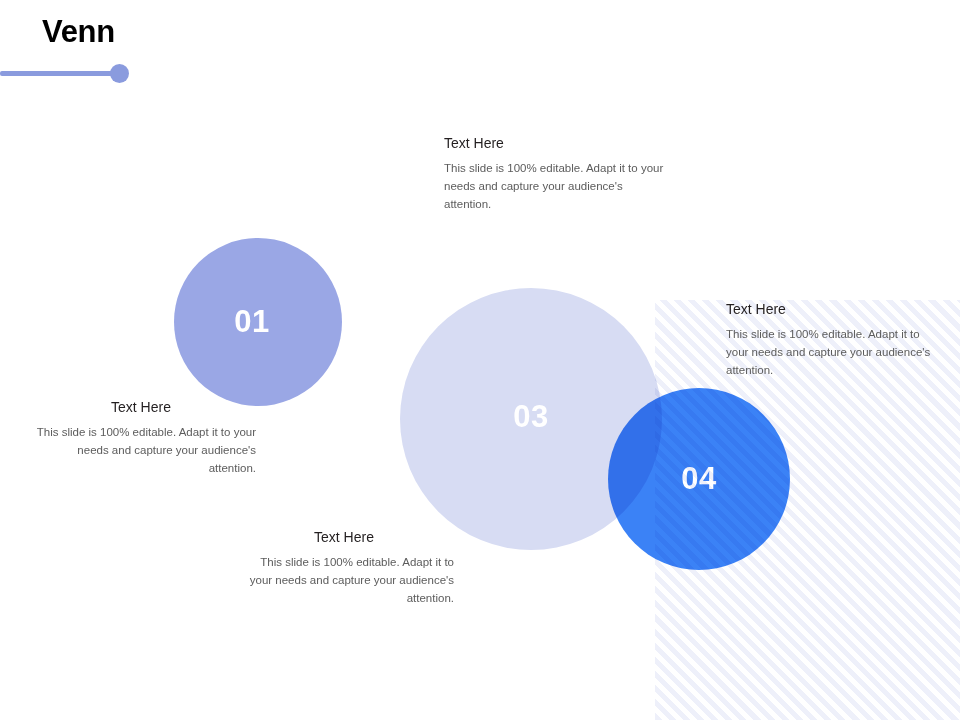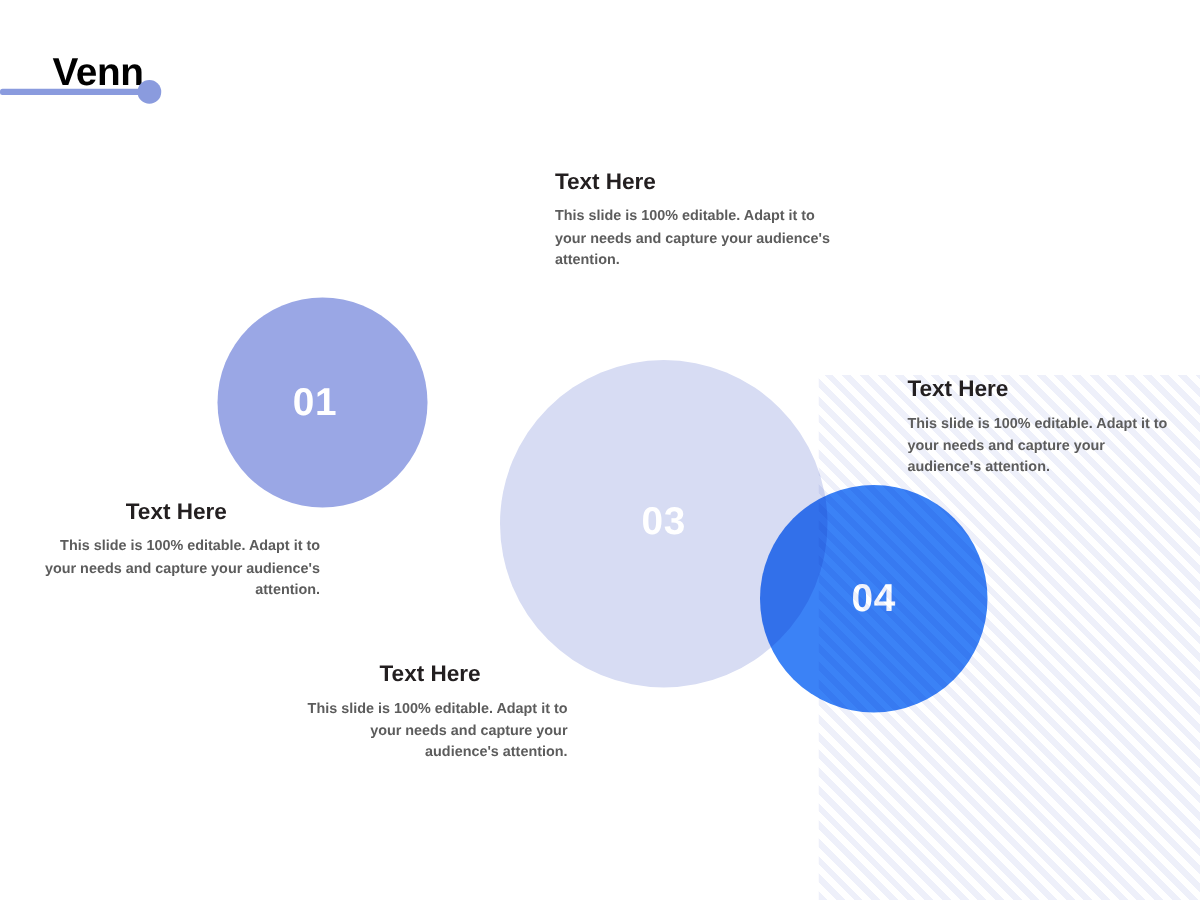--- a/index.html
+++ b/index.html
@@ -26,21 +26,21 @@
     background-image:repeating-linear-gradient(
         45deg,
         #eef0fa 0px, #eef0fa 5px,
         #ffffff 5px, #ffffff 10px);
     pointer-events:none;
   }
 
   
   .title {
     position:absolute;
-    left:42px; top:42px;
+    left:42px; top:16px;
     font-size:31px;
     font-weight:bold;
     color:#000000;
     letter-spacing:-0.3px;
     line-height:1;
   }
   .accent-bar {
     position:absolute;
     left:0px; top:71px;
     width:120px; height:5px;
@@ -108,31 +108,30 @@
   #c4 {
     left:608px; top:388px;
     width:182px; height:182px;
     background:#9aa7e5;
   }
   #c4 .num { transform:translate(0px, 0px); }
 
   
   .tblock { position:absolute; }
   .tblock .head {
-    font-size:18px;
-    font-weight:bold;
+    font-size:14px;
+    font-weight:normal;
     color:#231f20;
     margin-bottom:9px;
     line-height:1.1;
   }
   .tblock .body {
     font-size:11.5px;
     color:#5c5c5c;
     line-height:1.55;
-    font-weight:bold;
   }
 
   
   #t-top { left:444px; top:136px; width:222px; text-align:left; }
   #t-top .head { text-align:left; }
   #t-top .body { text-align:left; }
 
   
   #t-right { left:726px; top:302px; width:212px; text-align:left; }
 

